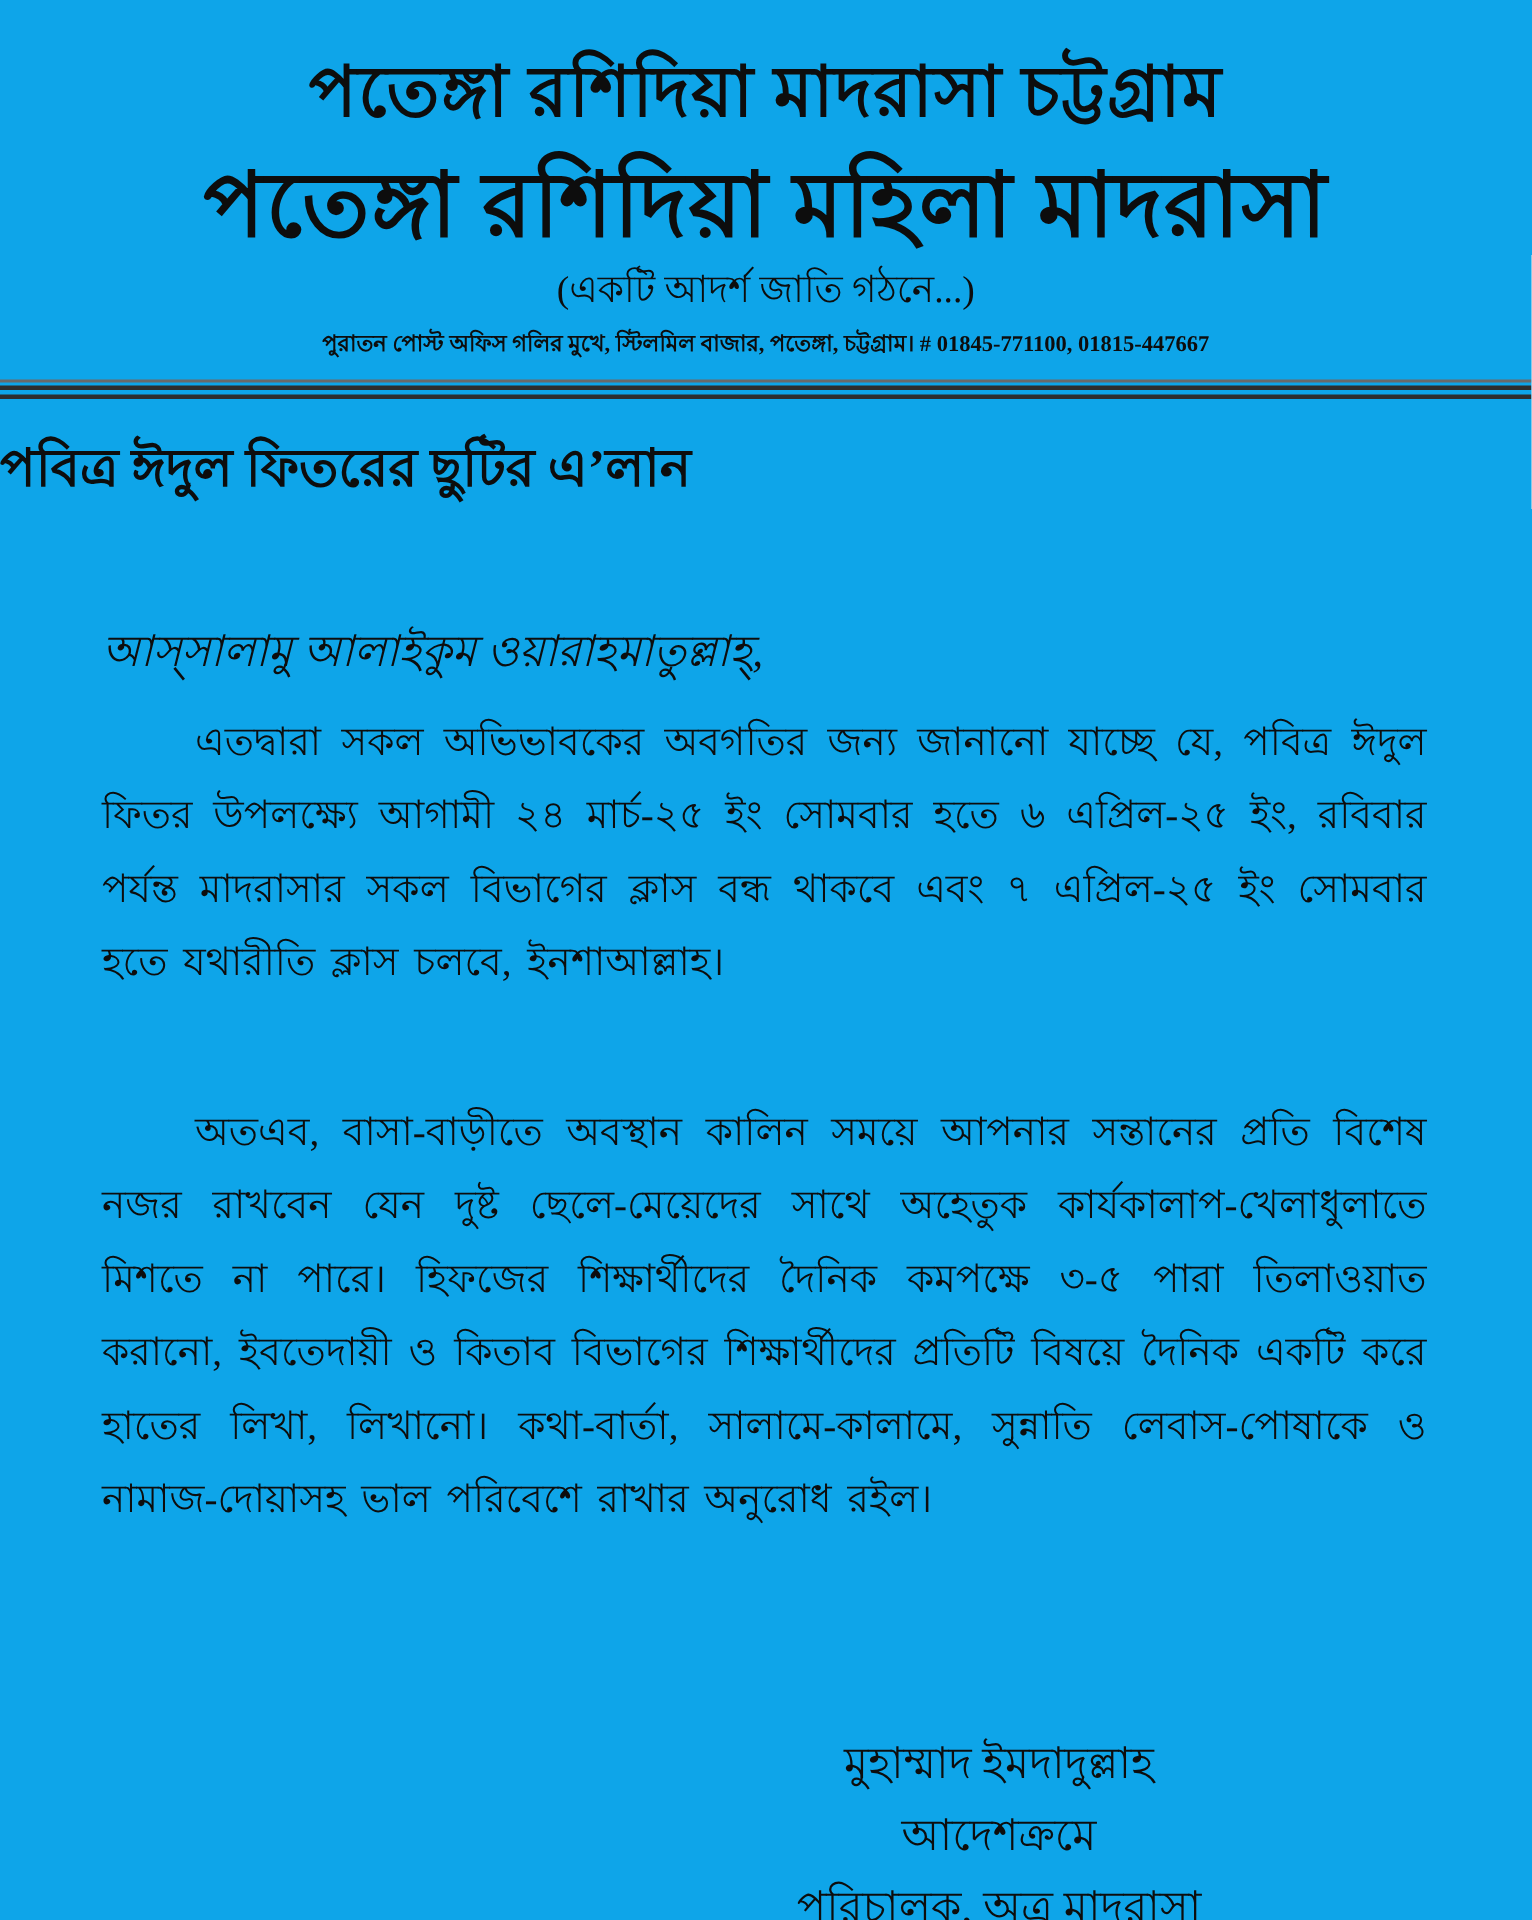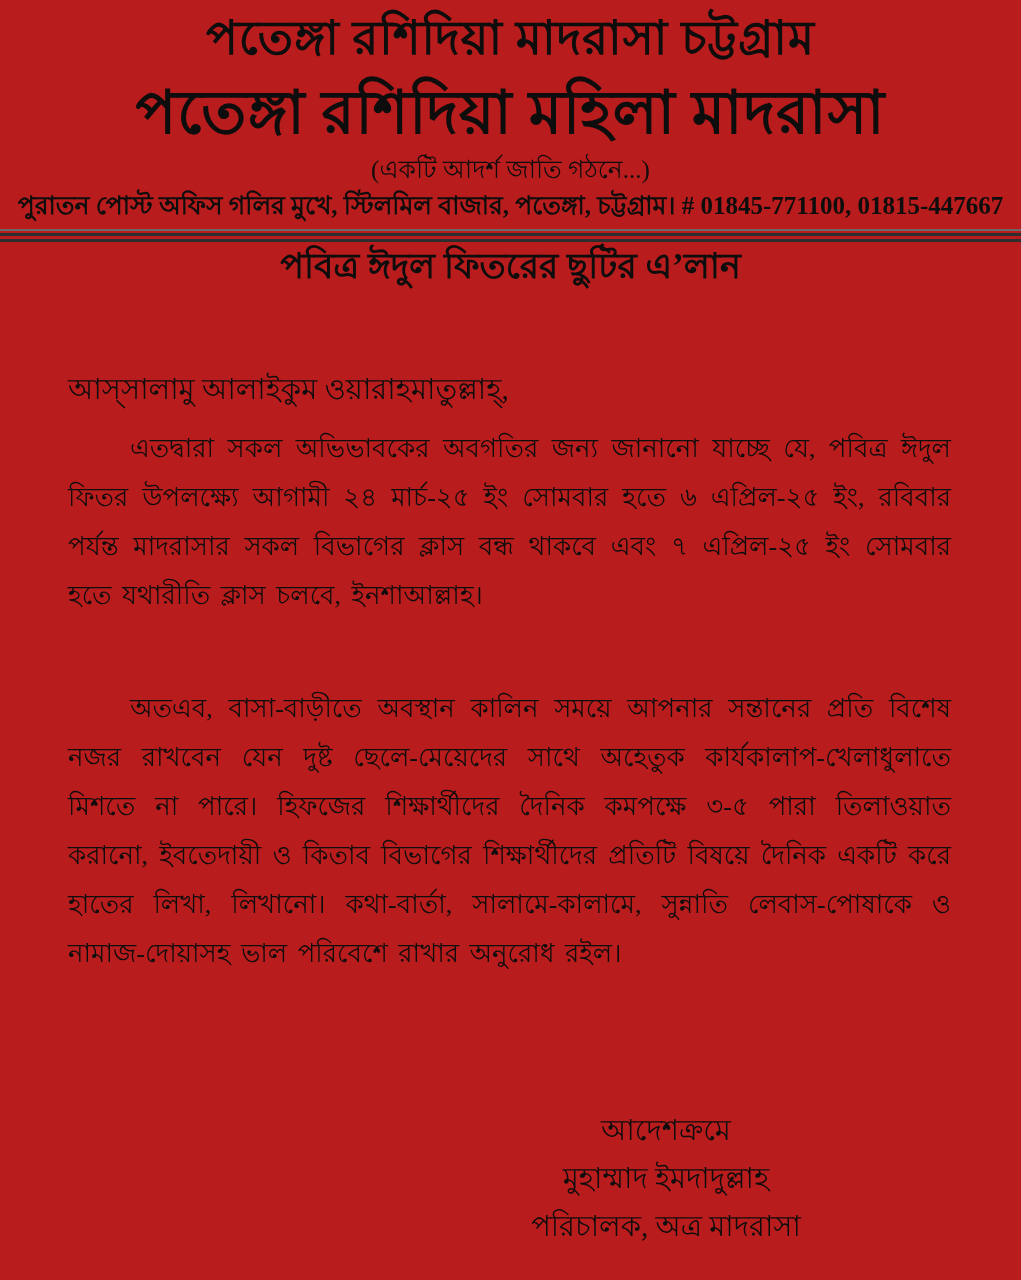--- a/index.html
+++ b/index.html
@@ -5,26 +5,26 @@
   html, body {
     margin: 0;
     padding: 0;
     background: #e8e8e8;
   }
   .page {
     position: relative;
     width: 1021px;
     height: 1280px;
     margin: 0 auto;
-    background: #b91c1c;
+    background: #0ea5e9;
     color: #0d0d0d;
     font-family: "Liberation Serif", "DejaVu Sans", sans-serif;
     overflow: hidden;
     box-sizing: border-box;
-    padding-top: 2px;
+    padding-top: 26px;
   }
 
   
   .letterhead { text-align: center; }
   .org-title-1 {
     font-size: 47px;
     font-weight: bold;
     line-height: 72px;
     letter-spacing: 1px;
   }
@@ -35,42 +35,43 @@
     margin-top: 6px;
     letter-spacing: 1px;
   }
   .org-tagline {
     font-size: 25px;
     font-weight: normal;
     line-height: 36px;
     margin-top: 6px;
   }
   .org-address {
-    font-size: 25px;
+    font-size: 15px;
     font-weight: bold;
     line-height: 30px;
     margin-top: 3px;
   }
 
   
   .rule-wrap { margin-top: 8px; }
   .rule-thin   { height: 0; border-top: 2px solid #6a6a6a; }
   .rule-double { height: 0; border-top: 9px double #2e2e2e; margin-top: 2px; }
 
   
   .notice-title {
-    text-align: center;
     font-size: 35px;
     font-weight: bold;
     line-height: 50px;
+    margin-top: 22px;
   }
   .salutation {
     font-size: 29px;
     line-height: 42px;
     margin: 76px 70px 0 68px;
+    font-style: italic;
   }
   .body-para {
     font-size: 26px;
     line-height: 49px;
     margin: 14px 70px 0 68px;
     text-align: justify;
     text-indent: 62px;
     word-spacing: 4px;
   }
   .body-para.second { margin-top: 64px; }
@@ -103,18 +104,18 @@
 
   <div class="notice-title">পবিত্র ঈদুল ফিতরের ছুটির এ’লান</div>
 
   <div class="salutation">আস্সালামু আলাইকুম ওয়ারাহমাতুল্লাহ্,</div>
 
   <div class="body-para">এতদ্বারা সকল অভিভাবকের অবগতির জন্য জানানো যাচ্ছে যে, পবিত্র ঈদুল ফিতর উপলক্ষ্যে  আগামী ২৪ মার্চ-২৫ ইং  সোমবার হতে  ৬ এপ্রিল-২৫ ইং, রবিবার পর্যন্ত মাদরাসার সকল বিভাগের ক্লাস বন্ধ থাকবে এবং ৭ এপ্রিল-২৫ ইং সোমবার হতে যথারীতি ক্লাস চলবে, ইনশাআল্লাহ।</div>
 
   <div class="body-para second">অতএব, বাসা-বাড়ীতে অবস্থান কালিন সময়ে আপনার সন্তানের প্রতি বিশেষ নজর রাখবেন যেন দুষ্ট ছেলে-মেয়েদের সাথে অহেতুক কার্যকালাপ-খেলাধুলাতে মিশতে না পারে। হিফজের শিক্ষার্থীদের দৈনিক কমপক্ষে ৩-৫ পারা তিলাওয়াত করানো, ইবতেদায়ী ও কিতাব বিভাগের শিক্ষার্থীদের প্রতিটি বিষয়ে দৈনিক একটি করে হাতের লিখা, লিখানো। কথা-বার্তা, সালামে-কালামে, সুন্নাতি লেবাস-পোষাকে ও নামাজ-দোয়াসহ ভাল পরিবেশে রাখার অনুরোধ রইল।</div>
 
   <div class="signature">
+    <div>মুহাম্মাদ ইমদাদুল্লাহ</div>
     <div>আদেশক্রমে</div>
-    <div>মুহাম্মাদ ইমদাদুল্লাহ</div>
     <div>পরিচালক, অত্র মাদরাসা</div>
   </div>
 
 </div>
 
 </body></html>

